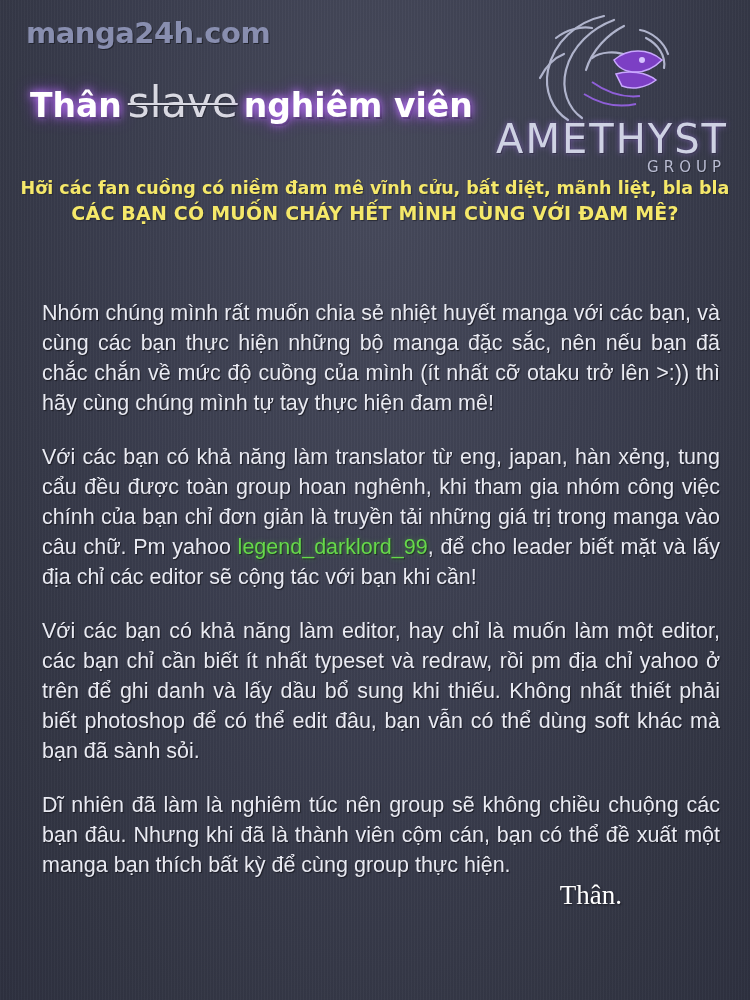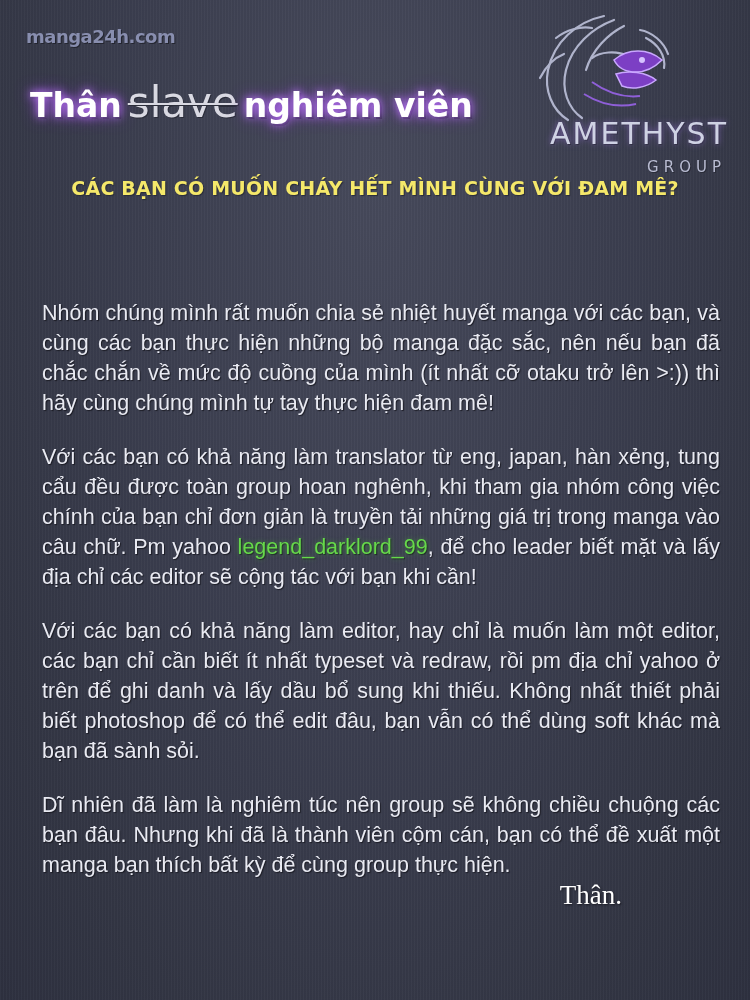--- a/index.html
+++ b/index.html
@@ -25,24 +25,24 @@
         rgba(255,255,255,0.020) 1px,
         rgba(0,0,0,0.030) 1px,
         rgba(0,0,0,0.030) 3px),
       radial-gradient(ellipse at 50% 18%, #474a5c 0%, #3c3f50 45%, #333644 80%, #2e3140 100%);
   }
 
   
   .watermark {
     position: absolute;
     left: 26px;
-    top: 26px;
+    top: 16px;
     font-family: "DejaVu Sans", sans-serif;
     font-weight: bold;
-    font-size: 18px;
+    font-size: 29px;
     letter-spacing: -0.5px;
     color: #8d93b5;
     text-shadow: 1px 1px 0 #23252f;
     opacity: 0.95;
   }
 
   
   .logo-wrap {
     position: absolute;
     right: 16px;
@@ -55,21 +55,21 @@
     right: 48px;
     top: 0px;
     width: 190px;
     height: 120px;
   }
   .logo-text {
     position: absolute;
     right: 6px;
     top: 108px;
     font-family: "DejaVu Sans", sans-serif;
-    font-size: 30px;
+    font-size: 40px;
     letter-spacing: 2px;
     font-weight: normal;
     color: #cfd2e4;
     text-shadow: 0 0 6px rgba(150,110,220,0.65), 1px 1px 0 #2a2c38;
   }
   .logo-sub {
     position: absolute;
     right: 8px;
     top: 142px;
     font-family: "DejaVu Sans", sans-serif;
@@ -192,20 +192,21 @@
     </div>
     <div class="logo-text">AMETHYST</div>
     <div class="logo-sub">GROUP</div>
   </div>
 
   <div class="headline">
     <span class="h-part">Thân</span><span class="h-strike">slave</span><span class="h-part">nghiêm viên</span>
   </div>
 
   <div class="intro">
+    <div class="l1">Hỡi các fan cuồng có niềm đam mê vĩnh cửu, bất diệt, mãnh liệt, bla bla</div>
     <div class="l3">CÁC BẠN CÓ MUỐN CHÁY HẾT MÌNH CÙNG VỚI ĐAM MÊ?</div>
   </div>
 
   <div class="body-copy">
     <p>Nhóm chúng mình rất muốn chia sẻ nhiệt huyết manga với các bạn, và cùng các bạn thực hiện những bộ manga đặc sắc, nên nếu bạn đã chắc chắn về mức độ cuồng của mình (ít nhất cỡ otaku trở lên &gt;:)) thì hãy cùng chúng mình tự tay thực hiện đam mê!</p>
     <p><span>Với các bạn có khả năng làm translator từ eng, japan, hàn xẻng, tung cẩu đều được toàn group hoan nghênh, khi tham gia nhóm công việc chính của bạn chỉ đơn giản là truyền tải những giá trị trong manga vào câu chữ. Pm yahoo </span><span class="yahoo-id">legend_darklord_99</span><span>, để cho leader biết mặt và lấy địa chỉ các editor sẽ cộng tác với bạn khi cần!</span></p>
     <p>Với các bạn có khả năng làm editor, hay chỉ là muốn làm một editor, các bạn chỉ cần biết ít nhất typeset và redraw, rồi pm địa chỉ yahoo ở trên để ghi danh và lấy dầu bổ sung khi thiếu. Không nhất thiết phải biết photoshop để có thể edit đâu, bạn vẫn có thể dùng soft khác mà bạn đã sành sỏi.</p>
     <p>Dĩ nhiên đã làm là nghiêm túc nên group sẽ không chiều chuộng các bạn đâu. Nhưng khi đã là thành viên cộm cán, bạn có thể đề xuất một manga bạn thích bất kỳ để cùng group thực hiện.</p>
   </div>
 

